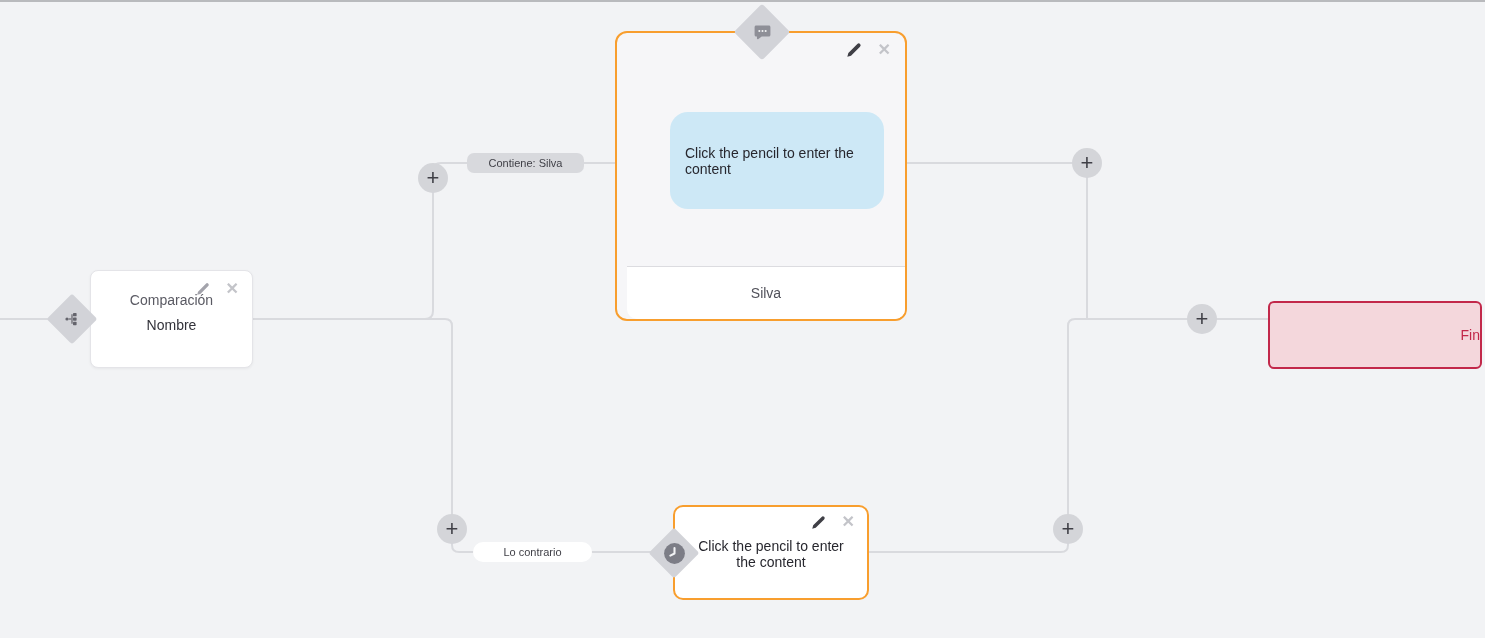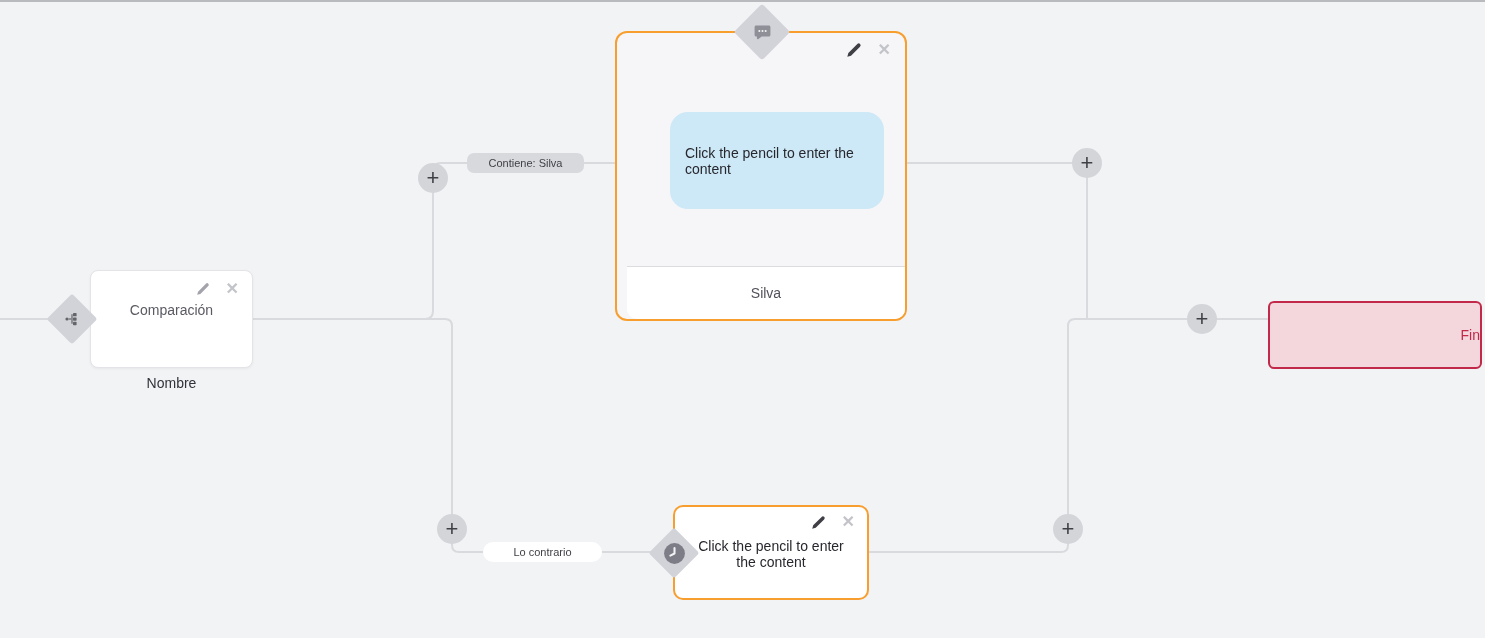--- a/index.html
+++ b/index.html
@@ -15,23 +15,23 @@
 
   
   .node{position:absolute;box-sizing:border-box;z-index:2;}
 
   
   .node-comparison{
     left:90px;top:270px;width:163px;height:98px;
     background:#ffffff;border:1px solid #e4e4e8;border-radius:8px;
     box-shadow:0 1px 3px rgba(0,0,0,.05);
   }
-  .node-comparison .titles{padding-top:27px;text-align:center;}
+  .node-comparison .titles{padding-top:17px;text-align:center;}
   .node-comparison .t1{font-size:14px;color:#5a5a63;line-height:25px;}
-  .node-comparison .t2{font-size:14px;color:#32323a;line-height:25px;margin-top:48px;}
+  .node-comparison .t2{font-size:14px;color:#32323a;line-height:25px;}
 
   
   .icon-row{position:absolute;display:flex;align-items:center;gap:16px;z-index:3;}
   .icon-btn{background:none;border:none;padding:0;cursor:pointer;display:flex;align-items:center;}
   .pencil-dark{color:#3f3f46;}
   .pencil-gray{color:#a3a3ab;}
   .x-glyph{font-size:16px;color:#c3c4c9;line-height:1;font-weight:700;}
 
   
   .node-message{
@@ -82,21 +82,21 @@
     color:#3f3f46;font-size:22px;line-height:28px;text-align:center;
     font-family:"Liberation Sans",sans-serif;
   }
 
   
   .pill{
     position:absolute;height:20px;display:flex;align-items:center;justify-content:center;
     font-size:11px;color:#3f3f46;z-index:3;box-sizing:border-box;cursor:pointer;
   }
   .pill-gray{left:458px;top:153px;width:117px;background:#d8d9dd;border-radius:7px;margin-left:9px;}
-  .pill-white{left:483px;top:542px;width:119px;background:#ffffff;border-radius:10px;}
+  .pill-white{left:473px;top:542px;width:119px;background:#ffffff;border-radius:10px;}
 </style>
 </head>
 <body>
 
 <div class="canvas">
   <div class="top-strip"></div>
 
   <svg class="edges" width="1485" height="638" viewBox="0 0 1485 638">
     <g fill="none" stroke="#d9dade" stroke-width="2">
       <path d="M 0 319 H 70"></path>

